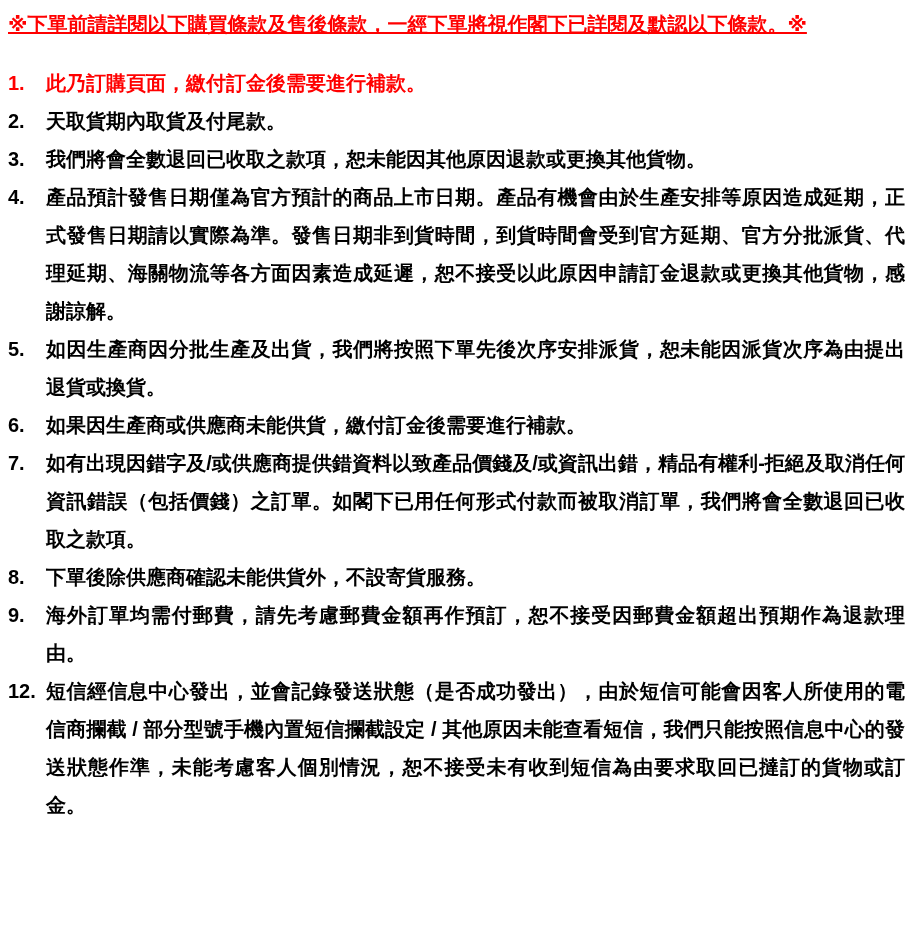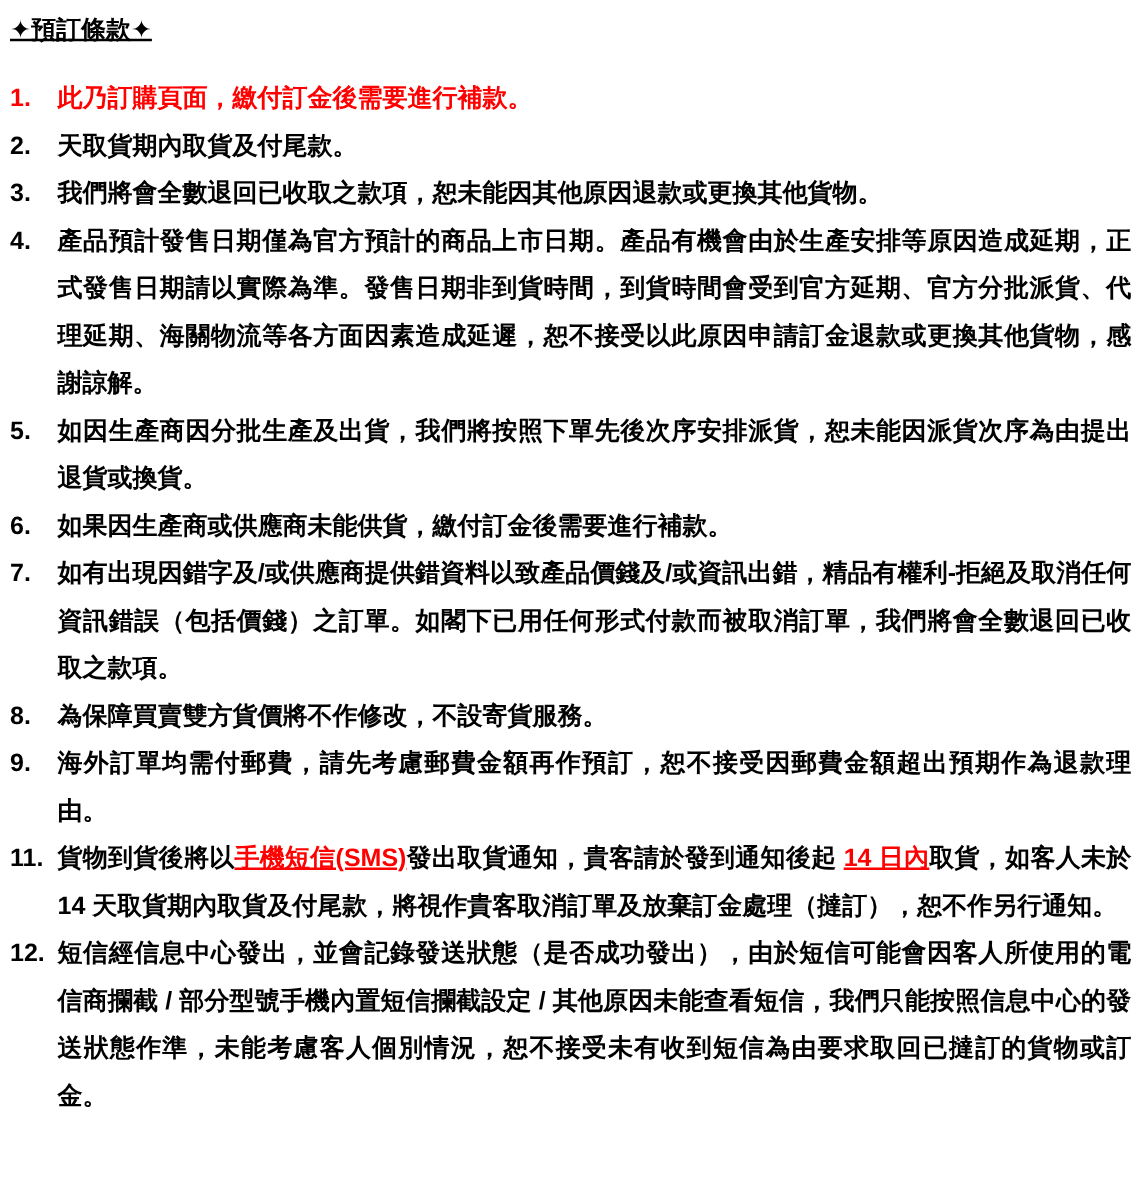--- a/index.html
+++ b/index.html
@@ -39,22 +39,22 @@
     flex: 1;
     text-align: justify;
   }
   .term.red { color: #ff0000; }
   .red-underline { color: #ff0000; text-decoration: underline; }
 </style>
 </head>
 <body>
 
 <div class="page">
+  <h1 class="notice">※下單前請詳閱以下購買條款及售後條款，一經下單將視作閣下已詳閱及默認以下條款。※</h1>
 
-  <h2 class="section-title">✦預訂條款✦</h2>
 
   <div class="terms-list" id="terms-list">
       <div class="term red">
         <span class="term-num">1.</span>
         <span class="term-text"><span>此乃訂購頁面，繳付訂金後需要進行補款。</span></span>
       </div>
       <div class="term">
         <span class="term-num">2.</span>
         <span class="term-text"><span>天取貨期內取貨及付尾款。</span></span>
       </div>
@@ -73,28 +73,24 @@
       <div class="term">
         <span class="term-num">6.</span>
         <span class="term-text"><span>如果因生產商或供應商未能供貨，繳付訂金後需要進行補款。</span></span>
       </div>
       <div class="term">
         <span class="term-num">7.</span>
         <span class="term-text"><span>如有出現因錯字及/或供應商提供錯資料以致產品價錢及/或資訊出錯，精品有權利-拒絕及取消任何資訊錯誤（包括價錢）之訂單。如閣下已用任何形式付款而被取消訂單，我們將會全數退回已收取之款項。</span></span>
       </div>
       <div class="term">
         <span class="term-num">8.</span>
-        <span class="term-text"><span>為保障買賣雙方貨價將不作修改，不設寄貨服務。</span></span>
+        <span class="term-text"><span>下單後除供應商確認未能供貨外，不設寄貨服務。</span></span>
       </div>
       <div class="term">
         <span class="term-num">9.</span>
         <span class="term-text"><span>海外訂單均需付郵費，請先考慮郵費金額再作預訂，恕不接受因郵費金額超出預期作為退款理由。</span></span>
-      </div>
-      <div class="term">
-        <span class="term-num">11.</span>
-        <span class="term-text"><span>貨物到貨後將以</span><span class="red-underline">手機短信(SMS)</span><span>發出取貨通知，貴客請於發到通知後起 </span><span class="red-underline">14 日內</span><span>取貨，如客人未於 14 天取貨期內取貨及付尾款，將視作貴客取消訂單及放棄訂金處理（撻訂），恕不作另行通知。</span></span>
       </div>
       <div class="term">
         <span class="term-num">12.</span>
         <span class="term-text"><span>短信經信息中心發出，並會記錄發送狀態（是否成功發出），由於短信可能會因客人所使用的電信商攔截 / 部分型號手機內置短信攔截設定 / 其他原因未能查看短信，我們只能按照信息中心的發送狀態作準，未能考慮客人個別情況，恕不接受未有收到短信為由要求取回已撻訂的貨物或訂金。</span></span>
       </div>
     </div>
 </div>
 
 </body></html>

